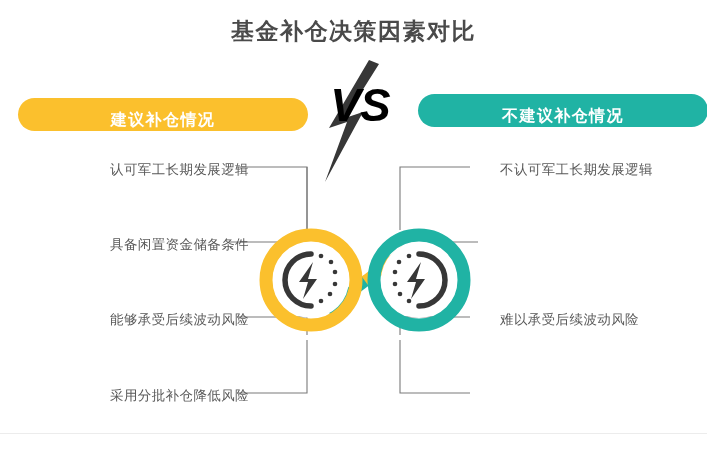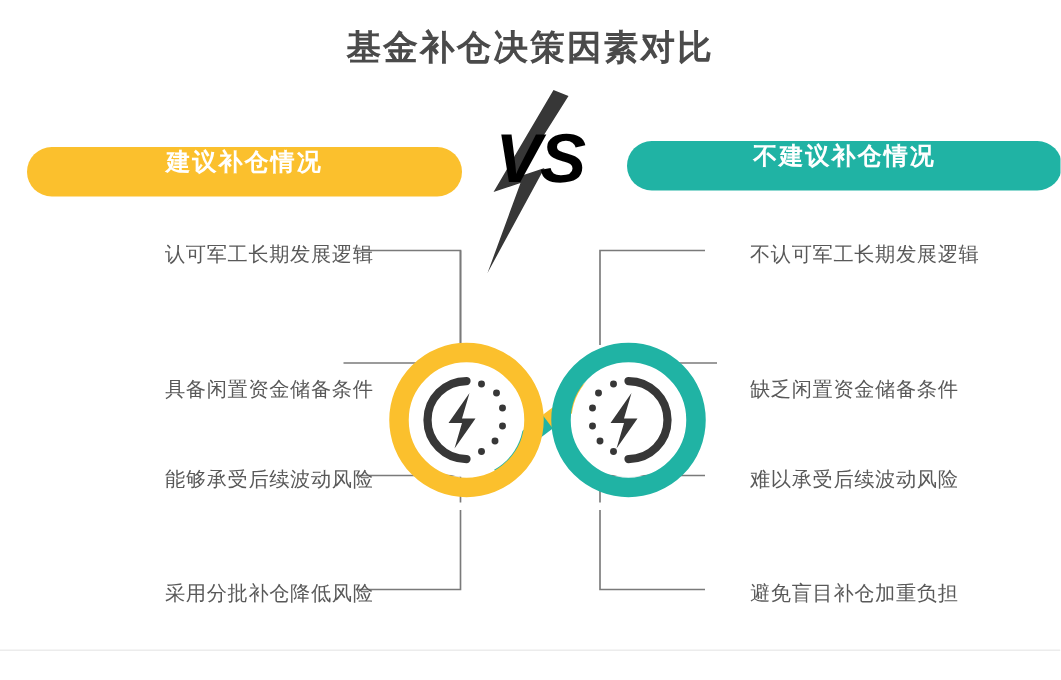--- a/index.html
+++ b/index.html
@@ -33,21 +33,21 @@
     color: #4a4a4a;
     letter-spacing: 1.5px;
   }
 
   
   .banner {
     position: absolute;
     height: 33px;
     border-radius: 17px;
     display: flex;
-    align-items: flex-start;
+    align-items: flex-end;
     justify-content: center;
     color: #ffffff;
     font-size: 16px;
     font-weight: bold;
     letter-spacing: 1.4px;
   }
   .banner-left {
     left: 18px;
     top: 98px;
     width: 290px;
@@ -96,21 +96,21 @@
     position: absolute;
     font-size: 13.5px;
     color: #595959;
     white-space: nowrap;
     letter-spacing: 0.4px;
   }
   .item-left  { text-align: left;  right: 458px; }
   .item-right { text-align: right;   left: 500px; font-family: Liberation Serif, serif; }
 
   .row-0 { top: 161px; }
-  .row-1 { top: 236px; margin-top: 15px; }
+  .row-1 { top: 236px; }
   .row-2 { top: 311px; }
   .row-3 { top: 387px; }
 
   
   .infinity {
     position: absolute;
     left: 255px;
     top: 224px;
     width: 220px;
     height: 112px;
@@ -174,28 +174,22 @@
   <div class="item item-left row-2">
     <span>能够承受后续波动风险</span>
   </div>
   <div class="item item-left row-3">
     <span>采用分批补仓降低风险</span>
   </div>
 
   <div class="item item-right row-0">
     <span>不认可军工长期发展逻辑</span>
   </div>
-  <div class="item item-right row-1">
-    <span>缺乏闲置资金储备条件</span>
-  </div>
   <div class="item item-right row-2">
     <span>难以承受后续波动风险</span>
-  </div>
-  <div class="item item-right row-3">
-    <span>避免盲目补仓加重负担</span>
   </div>
 
   <div class="infinity">
     <svg width="220" height="112" viewBox="0 0 220 112">
 
       <g>
         <line x1="72" y1="86" x2="112" y2="56" stroke="#20B3A4" stroke-width="11" stroke-linecap="butt"></line>
         <line x1="110" y1="57" x2="150" y2="27" stroke="#FBC02D" stroke-width="11" stroke-linecap="butt"></line>
       </g>
 

